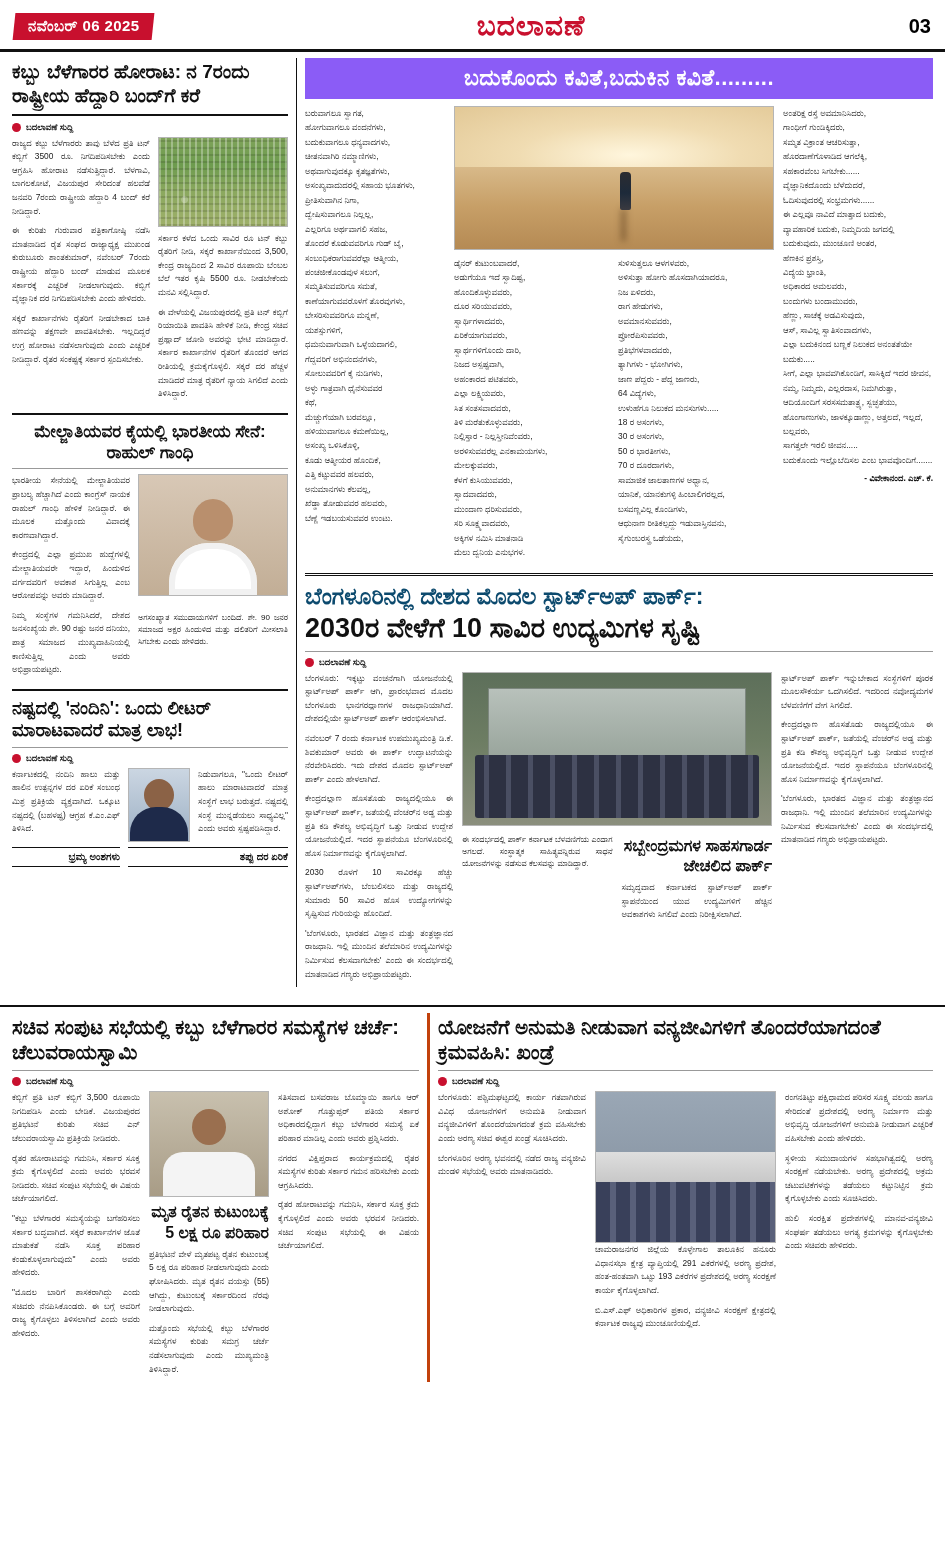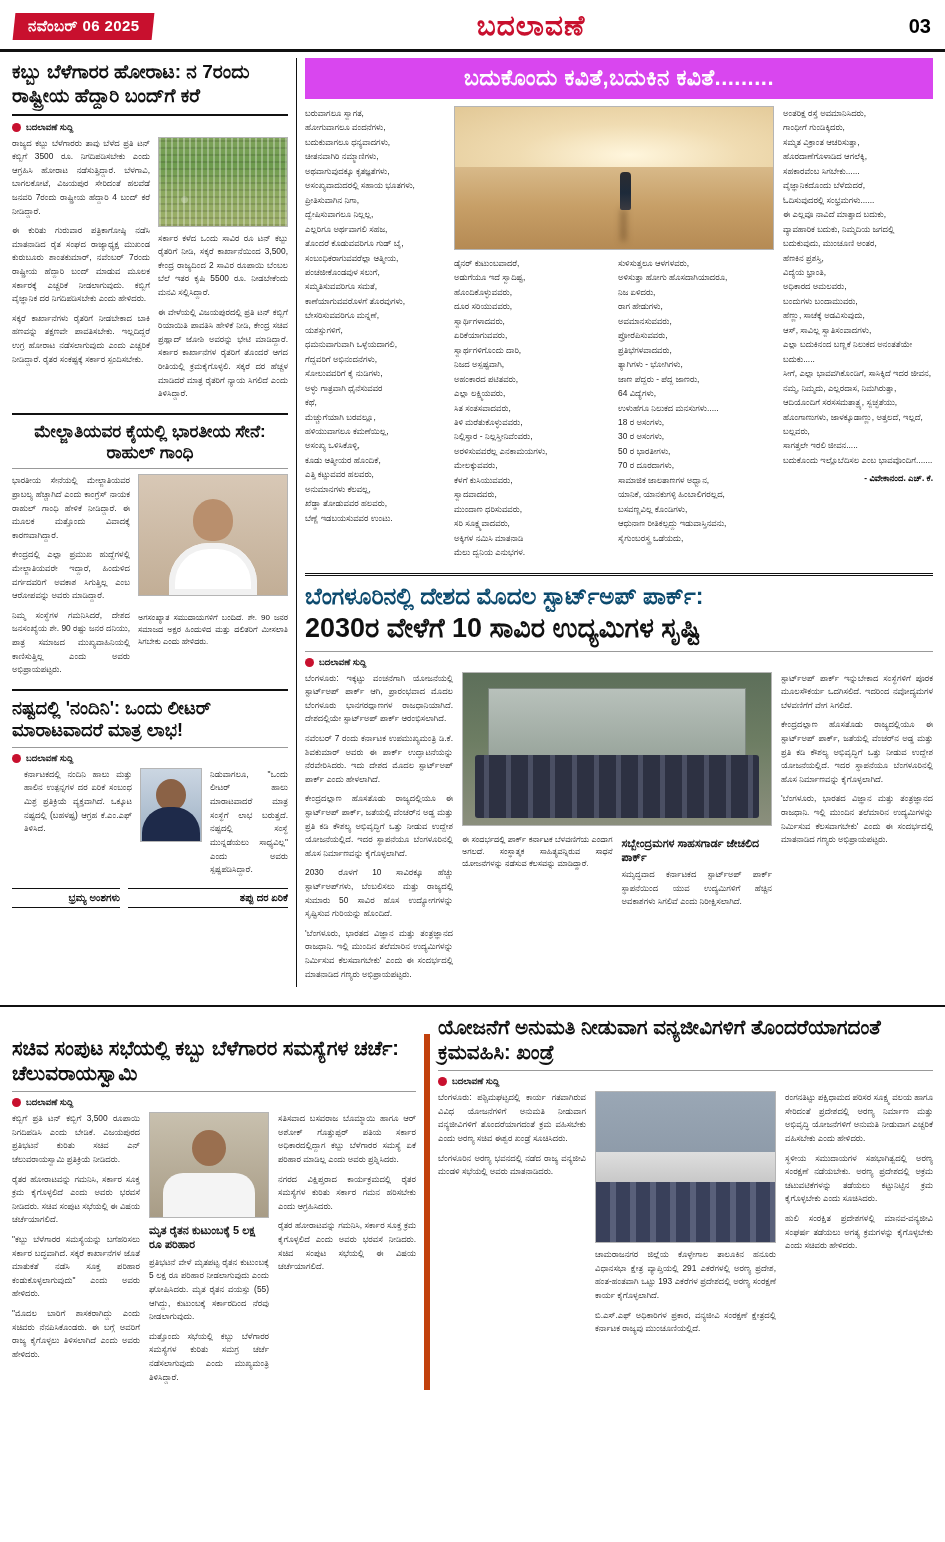--- a/index.html
+++ b/index.html
@@ -89,21 +89,21 @@
     margin: 4px 0 5px 0;
     font-weight: bold;
     text-align: center;
   }
   .rule-thick { border-top: 2px solid #111; margin: 6px 0; }
   .rule-thin { border-top: 1px solid #999; margin: 5px 0; }
   .rule-dbl { border-top: 3px double #111; margin: 7px 0; }
 
   
   .banner {
-    background: #d946ef;
+    background: #8b5cf6;
     color: #fff;
     text-align: center;
     font-size: 22px;
     font-weight: bold;
     padding: 7px 6px 8px 6px;
     letter-spacing: .5px;
     margin-bottom: 7px;
   }
 
   
@@ -272,23 +272,23 @@
     content:"";position:absolute;left:50%;top:16%;transform:translateX(-50%);
     width:34px;height:36px;border-radius:50%;background:#9a6f4f;
   }
   .photo-seated::after{
     content:"";position:absolute;left:50%;bottom:0;transform:translateX(-50%);
     width:92px;height:44px;border-radius:20px 20px 0 0;background:#f4f4f4;
   }
 
   
   .subhead {
-    font-size: 11px;
-    font-weight: bold;
-    text-align: left;
+    font-size: 16px;
+    font-weight: bold;
+    text-align: right;
     margin: 5px 0 4px 0;
     line-height: 1.3;
   }
   .boxhead {
     border-top: 1px solid #111;
     border-bottom: 1px solid #111;
     padding: 3px 0;
     font-size: 10px;
     font-weight: bold;
     text-align: right;
@@ -306,21 +306,21 @@
 
   .mid-hl {
     font-size: 20px;
     line-height: 1.22;
     font-weight: bold;
     margin: 2px 0 6px 0;
   }
 
   .flexrow { display: flex; gap: 8px; }
   .bottom-wrap { display: flex; gap: 8px; padding: 0 12px 10px 12px; box-sizing: border-box;}
-  .bottom-left { width: 418px; flex: 0 0 418px; border-right: 6px solid #c2410c; padding-right: 8px; box-sizing: border-box; margin-top: 21px;}
+  .bottom-left { width: 418px; flex: 0 0 418px; border-right: 3px solid #c2410c; padding-right: 8px; box-sizing: border-box;}
   .bottom-right { flex: 1; box-sizing: border-box; }
   .hr-black { border: 0; border-top: 2px solid #111; margin: 8px 0 6px 0; }
 </style>
 </head>
 <body>
 
 <div class="page">
 
   <div class="masthead">
     <div class="date-badge"><span>ನವೆಂಬರ್ 06 2025</span></div>
@@ -380,21 +380,21 @@
       <div class="rule-thick"></div>
 
       <div>
         <h2 class="hl-sm" style="text-align:left;font-size:18px;">ನಷ್ಟದಲ್ಲಿ 'ನಂದಿನಿ': ಒಂದು ಲೀಟರ್ ಮಾರಾಟವಾದರೆ ಮಾತ್ರ ಲಾಭ!</h2>
         <div class="rule-thin"></div>
         <div class="byline">
           <span class="dot"></span>
           <span>ಬದಲಾವಣೆ ಸುದ್ದಿ</span>
         </div>
         <div class="flexrow">
-          <div style="width:108px;flex:0 0 108px;margin-left:12px;">
+          <div style="width:108px;flex:0 0 108px;">
             <p class="t">ಕರ್ನಾಟಕದಲ್ಲಿ ನಂದಿನಿ ಹಾಲು ಮತ್ತು ಹಾಲಿನ ಉತ್ಪನ್ನಗಳ ದರ ಏರಿಕೆ ಸಂಬಂಧ ಮಿಶ್ರ ಪ್ರತಿಕ್ರಿಯೆ ವ್ಯಕ್ತವಾಗಿದೆ. ಒಕ್ಕೂಟ ನಷ್ಟದಲ್ಲಿ (ಬಹಳಷ್ಟ) ಆಗ್ರಹ ಕೆ.ಎಂ.ಎಫ್ ತಿಳಿಸಿದೆ.</p>
           </div>
           <div style="width:62px;flex:0 0 62px;">
             <div class="ph photo-head"></div>
           </div>
           <div style="flex:1;">
             <p class="t">ನಿಡುವಾಗಲೂ, "ಒಂದು ಲೀಟರ್ ಹಾಲು ಮಾರಾಟವಾದರೆ ಮಾತ್ರ ಸಂಸ್ಥೆಗೆ ಲಾಭ ಬರುತ್ತದೆ. ನಷ್ಟದಲ್ಲಿ ಸಂಸ್ಥೆ ಮುನ್ನಡೆಯಲು ಸಾಧ್ಯವಿಲ್ಲ" ಎಂದು ಅವರು ಸ್ಪಷ್ಟಪಡಿಸಿದ್ದಾರೆ.</p>
           </div>
         </div>
         <div class="flexrow" style="align-items:flex-start;">
@@ -517,21 +517,21 @@
         <span class="dot"></span>
         <span>ಬದಲಾವಣೆ ಸುದ್ದಿ</span>
       </div>
       <div class="flexrow" style="gap:9px;">
         <div style="width:148px;flex:0 0 148px;">
           <p class="t">ಬೆಂಗಳೂರು: ಪಶ್ಚಿಮಘಟ್ಟದಲ್ಲಿ ಕಾರ್ಯ ಗತವಾಗಿರುವ ವಿವಿಧ ಯೋಜನೆಗಳಿಗೆ ಅನುಮತಿ ನೀಡುವಾಗ ವನ್ಯಜೀವಿಗಳಿಗೆ ತೊಂದರೆಯಾಗದಂತೆ ಕ್ರಮ ವಹಿಸಬೇಕು ಎಂದು ಅರಣ್ಯ ಸಚಿವ ಈಶ್ವರ ಖಂಡ್ರೆ ಸೂಚಿಸಿದರು.</p>
           <p class="t">ಬೆಂಗಳೂರಿನ ಅರಣ್ಯ ಭವನದಲ್ಲಿ ನಡೆದ ರಾಜ್ಯ ವನ್ಯಜೀವಿ ಮಂಡಳಿ ಸಭೆಯಲ್ಲಿ ಅವರು ಮಾತನಾಡಿದರು.</p>
         </div>
         <div style="flex:1;">
           <div class="ph photo-meeting"></div>
-          <p class="t" style="margin-top:5px;">ಚಾಮರಾಜನಗರ ಜಿಲ್ಲೆಯ ಕೊಳ್ಳೇಗಾಲ ತಾಲೂಕಿನ ಹನೂರು ವಿಧಾನಸಭಾ ಕ್ಷೇತ್ರ ವ್ಯಾಪ್ತಿಯಲ್ಲಿ 291 ಎಕರೆಗಳಲ್ಲಿ ಅರಣ್ಯ ಪ್ರದೇಶ, ಹಂತ-ಹಂತವಾಗಿ ಒಟ್ಟು 193 ಎಕರೆಗಳ ಪ್ರದೇಶದಲ್ಲಿ ಅರಣ್ಯ ಸಂರಕ್ಷಣೆ ಕಾರ್ಯ ಕೈಗೊಳ್ಳಲಾಗಿದೆ.</p>
+          <p class="t" style="">ಚಾಮರಾಜನಗರ ಜಿಲ್ಲೆಯ ಕೊಳ್ಳೇಗಾಲ ತಾಲೂಕಿನ ಹನೂರು ವಿಧಾನಸಭಾ ಕ್ಷೇತ್ರ ವ್ಯಾಪ್ತಿಯಲ್ಲಿ 291 ಎಕರೆಗಳಲ್ಲಿ ಅರಣ್ಯ ಪ್ರದೇಶ, ಹಂತ-ಹಂತವಾಗಿ ಒಟ್ಟು 193 ಎಕರೆಗಳ ಪ್ರದೇಶದಲ್ಲಿ ಅರಣ್ಯ ಸಂರಕ್ಷಣೆ ಕಾರ್ಯ ಕೈಗೊಳ್ಳಲಾಗಿದೆ.</p>
           <p class="t">ಬಿ.ಎಸ್.ಎಫ್ ಅಧಿಕಾರಿಗಳ ಪ್ರಕಾರ, ವನ್ಯಜೀವಿ ಸಂರಕ್ಷಣೆ ಕ್ಷೇತ್ರದಲ್ಲಿ ಕರ್ನಾಟಕ ರಾಜ್ಯವು ಮುಂಚೂಣಿಯಲ್ಲಿದೆ.</p>
         </div>
         <div style="width:148px;flex:0 0 148px;">
           <p class="t">ರಂಗನತಿಟ್ಟು ಪಕ್ಷಿಧಾಮದ ಪರಿಸರ ಸೂಕ್ಷ್ಮ ವಲಯ ಹಾಗೂ ಸೇರಿದಂತೆ ಪ್ರದೇಶದಲ್ಲಿ ಅರಣ್ಯ ನಿರ್ಮಾಣ ಮತ್ತು ಅಭಿವೃದ್ಧಿ ಯೋಜನೆಗಳಿಗೆ ಅನುಮತಿ ನೀಡುವಾಗ ಎಚ್ಚರಿಕೆ ವಹಿಸಬೇಕು ಎಂದು ಹೇಳಿದರು.</p>
           <p class="t">ಸ್ಥಳೀಯ ಸಮುದಾಯಗಳ ಸಹಭಾಗಿತ್ವದಲ್ಲಿ ಅರಣ್ಯ ಸಂರಕ್ಷಣೆ ನಡೆಯಬೇಕು. ಅರಣ್ಯ ಪ್ರದೇಶದಲ್ಲಿ ಅಕ್ರಮ ಚಟುವಟಿಕೆಗಳನ್ನು ತಡೆಯಲು ಕಟ್ಟುನಿಟ್ಟಿನ ಕ್ರಮ ಕೈಗೊಳ್ಳಬೇಕು ಎಂದು ಸೂಚಿಸಿದರು.</p>
           <p class="t">ಹುಲಿ ಸಂರಕ್ಷಿತ ಪ್ರದೇಶಗಳಲ್ಲಿ ಮಾನವ-ವನ್ಯಜೀವಿ ಸಂಘರ್ಷ ತಡೆಯಲು ಅಗತ್ಯ ಕ್ರಮಗಳನ್ನು ಕೈಗೊಳ್ಳಬೇಕು ಎಂದು ಸಚಿವರು ಹೇಳಿದರು.</p>
         </div>
       </div>
     </div>
   </div>

